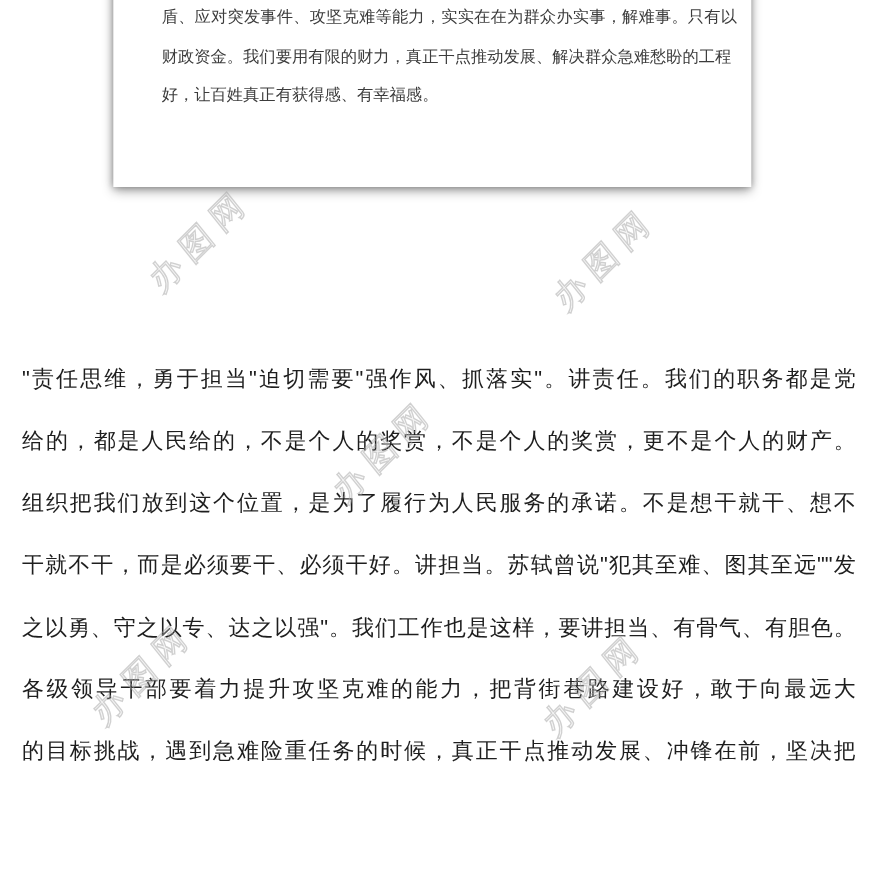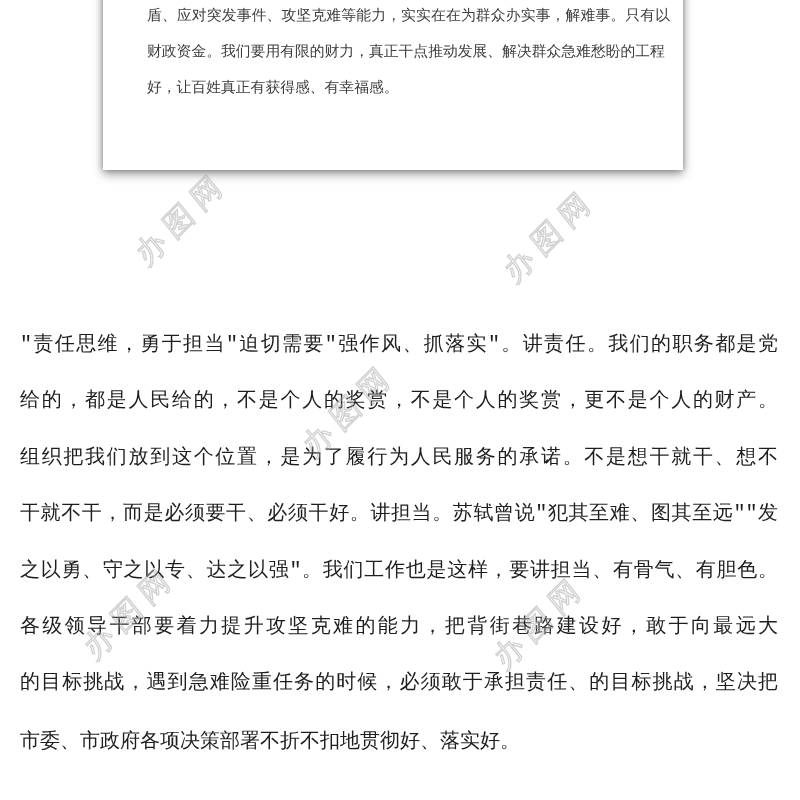--- a/index.html
+++ b/index.html
@@ -44,21 +44,20 @@
     font-size: 20px;
     line-height: 56.4px;
     color: #1e1e1e;
   }
   
   .jline {
     text-align: justify;
     text-align-last: justify;
     white-space: nowrap;
     overflow: hidden;
-    font-family: Liberation Mono, monospace;
   }
   .lastline {
     text-align: right;
     text-align-last: left;
     white-space: nowrap;
   }
   
   .wm {
     position: absolute;
     z-index: 9;
@@ -89,22 +88,21 @@
     </div>
   </div>
 
   <div class="doc-body">
     <div class="jline">"责任思维，勇于担当"迫切需要"强作风、抓落实"。讲责任。我们的职务都是党</div>
     <div class="jline">给的，都是人民给的，不是个人的奖赏，不是个人的奖赏，更不是个人的财产。</div>
     <div class="jline">组织把我们放到这个位置，是为了履行为人民服务的承诺。不是想干就干、想不</div>
     <div class="jline">干就不干，而是必须要干、必须干好。讲担当。苏轼曾说"犯其至难、图其至远""发</div>
     <div class="jline">之以勇、守之以专、达之以强"。我们工作也是这样，要讲担当、有骨气、有胆色。</div>
     <div class="jline">各级领导干部要着力提升攻坚克难的能力，把背街巷路建设好，敢于向最远大</div>
-    <div class="jline">的目标挑战，遇到急难险重任务的时候，必须敢于承担责任、的目标挑战，坚决把</div>
-    <div class="lastline">市委、市政府各项决策部署不折不扣地贯彻好、落实好。</div>
+    <div class="jline">的目标挑战，遇到急难险重任务的时候，真正干点推动发展、冲锋在前，坚决把</div>
   </div>
 
   <div class="wm wm1">办图网</div>
   <div class="wm wm2">办图网</div>
   <div class="wm wm3">办图网</div>
   <div class="wm wm4">办图网</div>
   <div class="wm wm5">办图网</div>
 
 </div>
 

